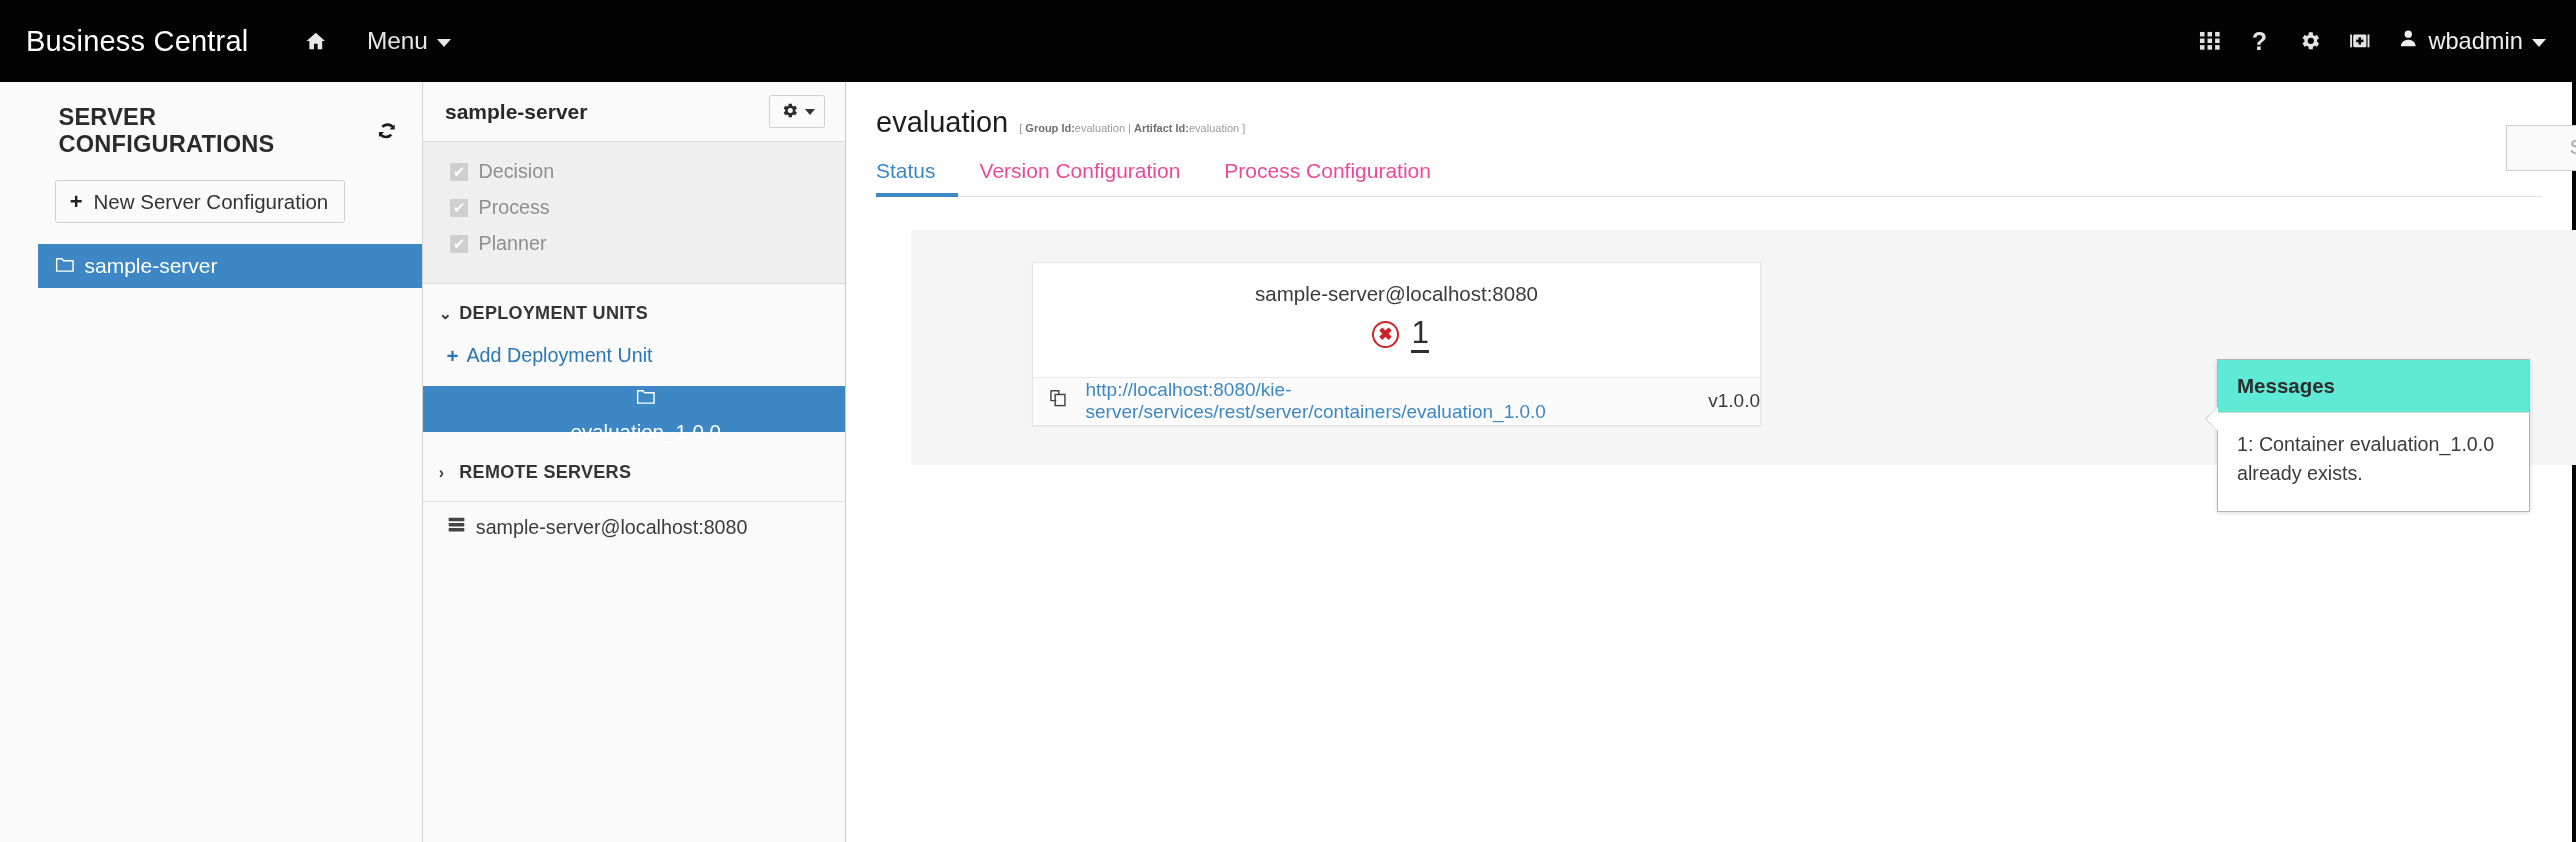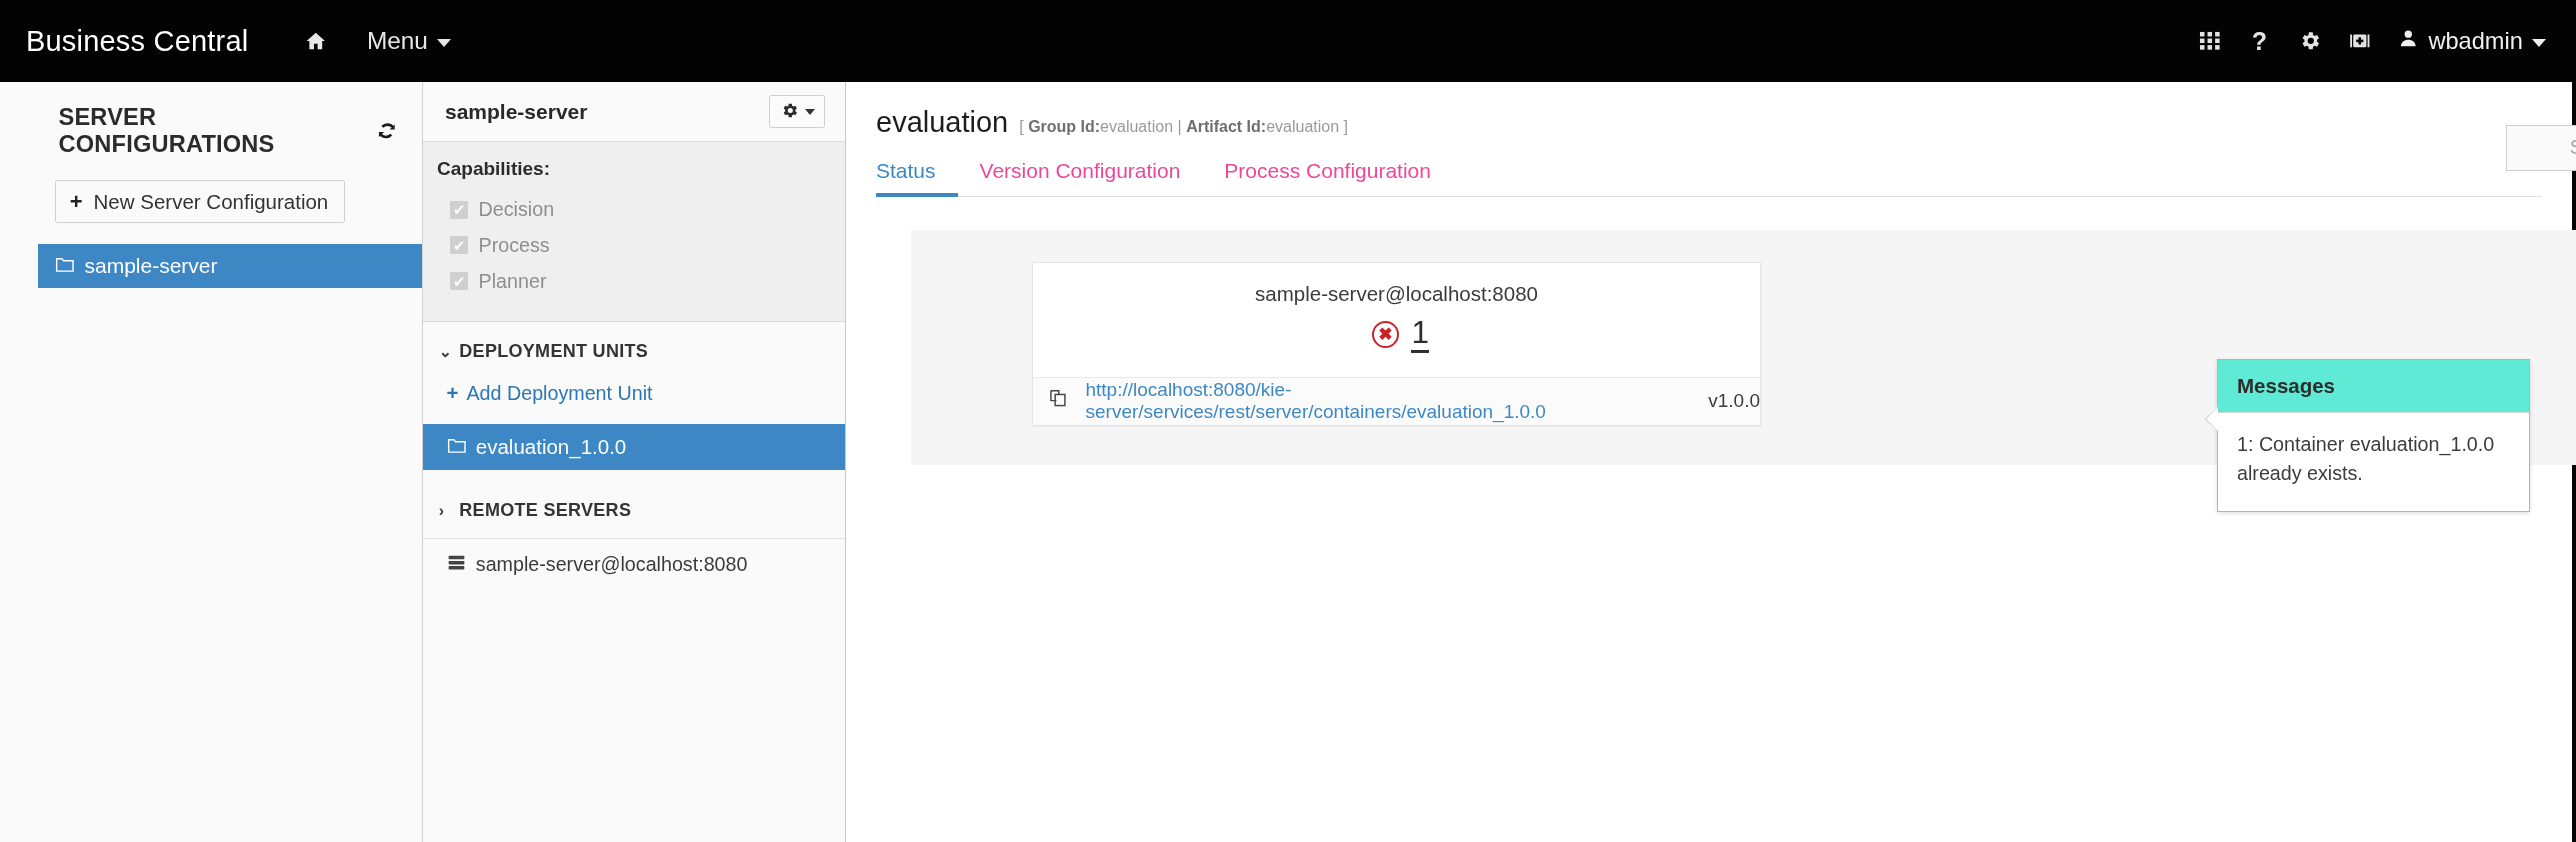--- a/index.html
+++ b/index.html
@@ -173,40 +173,41 @@
     padding: 20.5px 0 19px 23.6px;
     cursor: pointer;
   }
   .du-row {
     background: #3d88c4; color: #fff;
     font-size: 20.5px;
     display: flex; align-items: center; gap: 9.5px;
     padding-left: 23.6px;
     height: 46px;
     cursor: pointer;
+    flex-direction: column;
   }
   .rs-sep { border-top: 0.8px solid #e2e2e2; margin-top: 17.3px; }
   .rs-row {
     display: flex; align-items: center; gap: 10.2px;
     font-size: 19.7px; color: #3b3b3b;
     padding: 14px 0 0 23.6px;
     cursor: pointer;
   }
 
   
   #panel-main {
     flex: 1 1 auto;
     background: #ffffff;
     position: relative;
     border-right: 4.7px solid #030303;
   }
   .main-head { position: relative; padding: 0 0 0 30px; }
   .title-row { padding-top: 23.6px; display: flex; align-items: baseline; gap: 11px; }
   .ct-title { font-size: 29px; color: #1d1d1d; font-weight: 400; }
-  .ct-meta { font-size: 16px; color: #9a9a9a; }
+  .ct-meta { font-size: 11px; color: #9a9a9a; }
   .ct-meta b { color: #6f6f6f; font-weight: 700; }
   .tabs {
     display: flex; gap: 0;
     margin-top: 20.5px;
     border-bottom: 0.8px solid #e0e0e0;
     width: calc(100% - 30px);
   }
   .tab {
     font-size: 21px; color: #ec4899;
     padding: 0 22px 10.2px 0;
@@ -415,21 +416,20 @@
         <span>
           <svg width="19" height="19" viewBox="0 0 24 24" fill="#2c2c2c">
             <path d="M19.4 13a7.8 7.8 0 0 0 0-2l2-1.6-2-3.4-2.4 1a7.6 7.6 0 0 0-1.7-1L15 3.4h-4l-.3 2.6c-.6.2-1.2.6-1.7 1l-2.4-1-2 3.4 2 1.6a7.8 7.8 0 0 0 0 2l-2 1.6 2 3.4 2.4-1c.5.4 1.1.8 1.7 1l.3 2.6h4l.3-2.6c.6-.2 1.2-.6 1.7-1l2.4 1 2-3.4zM13 15.2a3.2 3.2 0 1 1 0-6.4 3.2 3.2 0 0 1 0 6.4z"></path>
           </svg>
         </span>
         <span class="caret-sm"></span>
       </div>
     </div>
 
     <div class="capabilities">
-      <div class="cap-label">Capabilities:</div>
 
       <div class="cap-item">
         <span class="cap-box">✔</span>
         <span>Decision</span>
       </div>
       <div class="cap-item">
         <span class="cap-box">✔</span>
         <span>Process</span>
       </div>
       <div class="cap-item">

